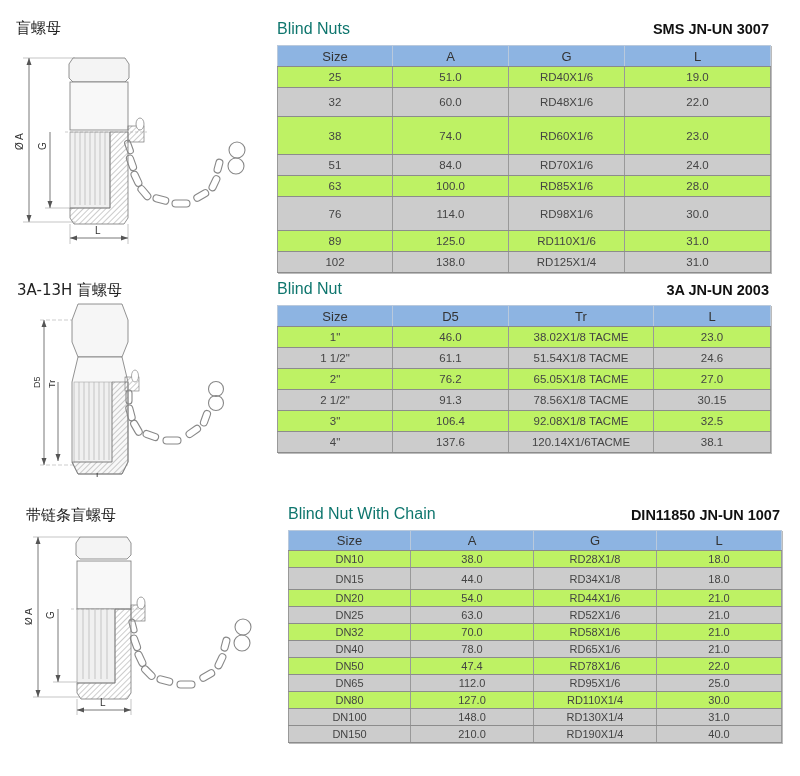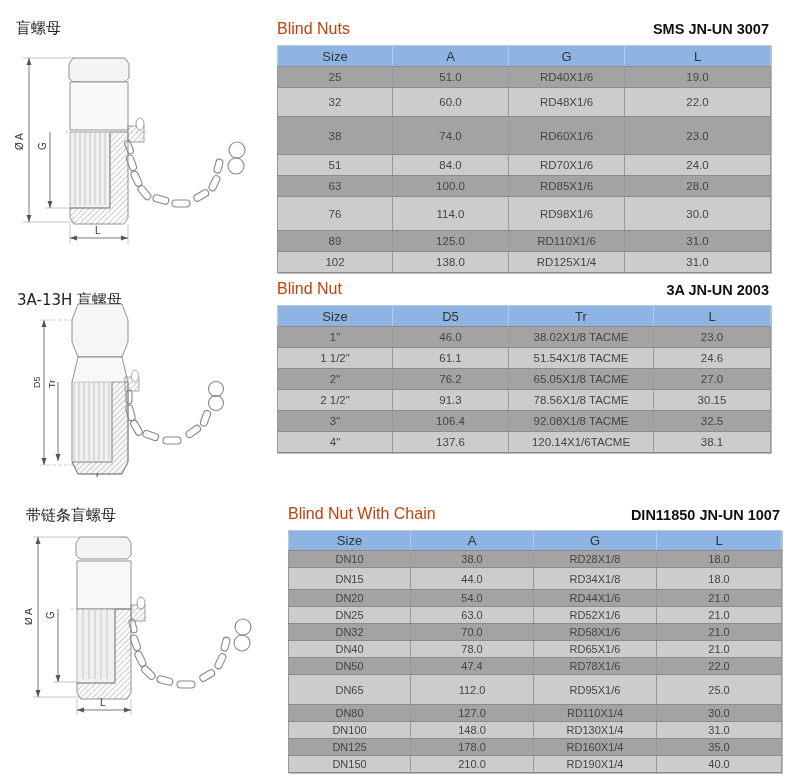--- a/index.html
+++ b/index.html
@@ -1,23 +1,23 @@
 <!DOCTYPE html>
 <html><head>
 <meta charset="utf-8">
 <style>
   html, body { margin: 0; padding: 0; background: #ffffff; }
   body { width: 800px; height: 776px; position: relative; overflow: hidden; font-family: "Liberation Sans", sans-serif; color: #333; }
   .cn-title { position: absolute; font-family: "DejaVu Sans", sans-serif; font-size: 15px; color: #222; }
-  .en-title { position: absolute; font-size: 16px; color: #c2410c; }
+  .en-title { position: absolute; font-size: 16px; color: #0f766e; }
   .std-title { position: absolute; font-size: 14.5px; font-weight: bold; color: #111; text-align: right; }
   table.spec { position: absolute; border-collapse: collapse; font-size: 11.5px; color: #444; table-layout: fixed; }
   table.spec th { background: #8db4e2; color: #333; font-weight: normal; font-size: 13px; border: 1px solid #b9c9dc; border-bottom: 1px solid #8a8a8a; }
   table.spec td { text-align: center; border-left: 1px solid #999; border-right: 1px solid #999; border-bottom: 1px solid #8c8c8c; padding: 0; }
-  table.spec tr.odd td { background: #a3a3a3; text-align: center; }
+  table.spec tr.odd td { background: #bef264; text-align: center; }
   table.spec tr.even td { background: #cccccc; }
   table.spec { border: 1px solid #8c8c8c; box-shadow: 1px 1px 0 #bbb; }
   .drawing { position: absolute; }
 </style>
 </head>
 <body>
 
 <svg width="0" height="0" style="position:absolute">
   <defs>
     <pattern id="hatch" width="4" height="4" patternUnits="userSpaceOnUse" patternTransform="rotate(45)">
@@ -147,21 +147,21 @@
           <td>102</td>
           <td>138.0</td>
           <td>RD125X1/4</td>
           <td>31.0</td>
         </tr>
     </tbody>
   </table>
 </div>
 
 <div>
-  <div class="cn-title" style="left:17px; top:281px;margin-top:10px;">3A-13H 盲螺母</div>
+  <div class="cn-title" style="left:17px; top:281px;">3A-13H 盲螺母</div>
   <div class="en-title" style="left:277px; top:280px;">Blind Nut</div>
   <div class="std-title" style="left:560px; width:209px; top:282px;">3A  JN-UN 2003</div>
 
   <svg class="drawing" style="left:30px; top:302px;" width="240" height="175" viewBox="0 0 240 175">
     <line x1="14" y1="18" x2="14" y2="163" stroke="#555" stroke-width="0.8"></line>
     <polygon points="14,18 11.5,25 16.5,25" fill="#555"></polygon>
     <polygon points="14,163 11.5,156 16.5,156" fill="#555"></polygon>
     <line x1="10" y1="18" x2="100" y2="18" stroke="#999" stroke-width="0.5" stroke-dasharray="4,2"></line>
     <line x1="10" y1="163" x2="100" y2="163" stroke="#999" stroke-width="0.5" stroke-dasharray="4,2"></line>
     <text x="10" y="86" font-size="9" fill="#333" transform="rotate(-90 10 86)" font-family="Liberation Sans, sans-serif">D5</text>
@@ -358,44 +358,38 @@
           <td>78.0</td>
           <td>RD65X1/6</td>
           <td>21.0</td>
         </tr>
       <tr class="odd" style="height:17px">
           <td>DN50</td>
           <td>47.4</td>
           <td>RD78X1/6</td>
           <td>22.0</td>
         </tr>
-      <tr class="even" style="height:30px">
+      <tr class="even" style="height:17px">
           <td>DN65</td>
           <td>112.0</td>
           <td>RD95X1/6</td>
           <td>25.0</td>
         </tr>
       <tr class="odd" style="height:17px">
           <td>DN80</td>
           <td>127.0</td>
           <td>RD110X1/4</td>
           <td>30.0</td>
         </tr>
       <tr class="even" style="height:17px">
           <td>DN100</td>
           <td>148.0</td>
           <td>RD130X1/4</td>
           <td>31.0</td>
         </tr>
-      <tr class="odd" style="height:17px">
-          <td>DN125</td>
-          <td>178.0</td>
-          <td>RD160X1/4</td>
-          <td>35.0</td>
-        </tr>
       <tr class="even" style="height:17px">
           <td>DN150</td>
           <td>210.0</td>
           <td>RD190X1/4</td>
           <td>40.0</td>
         </tr>
     </tbody>
   </table>
 </div>
 

